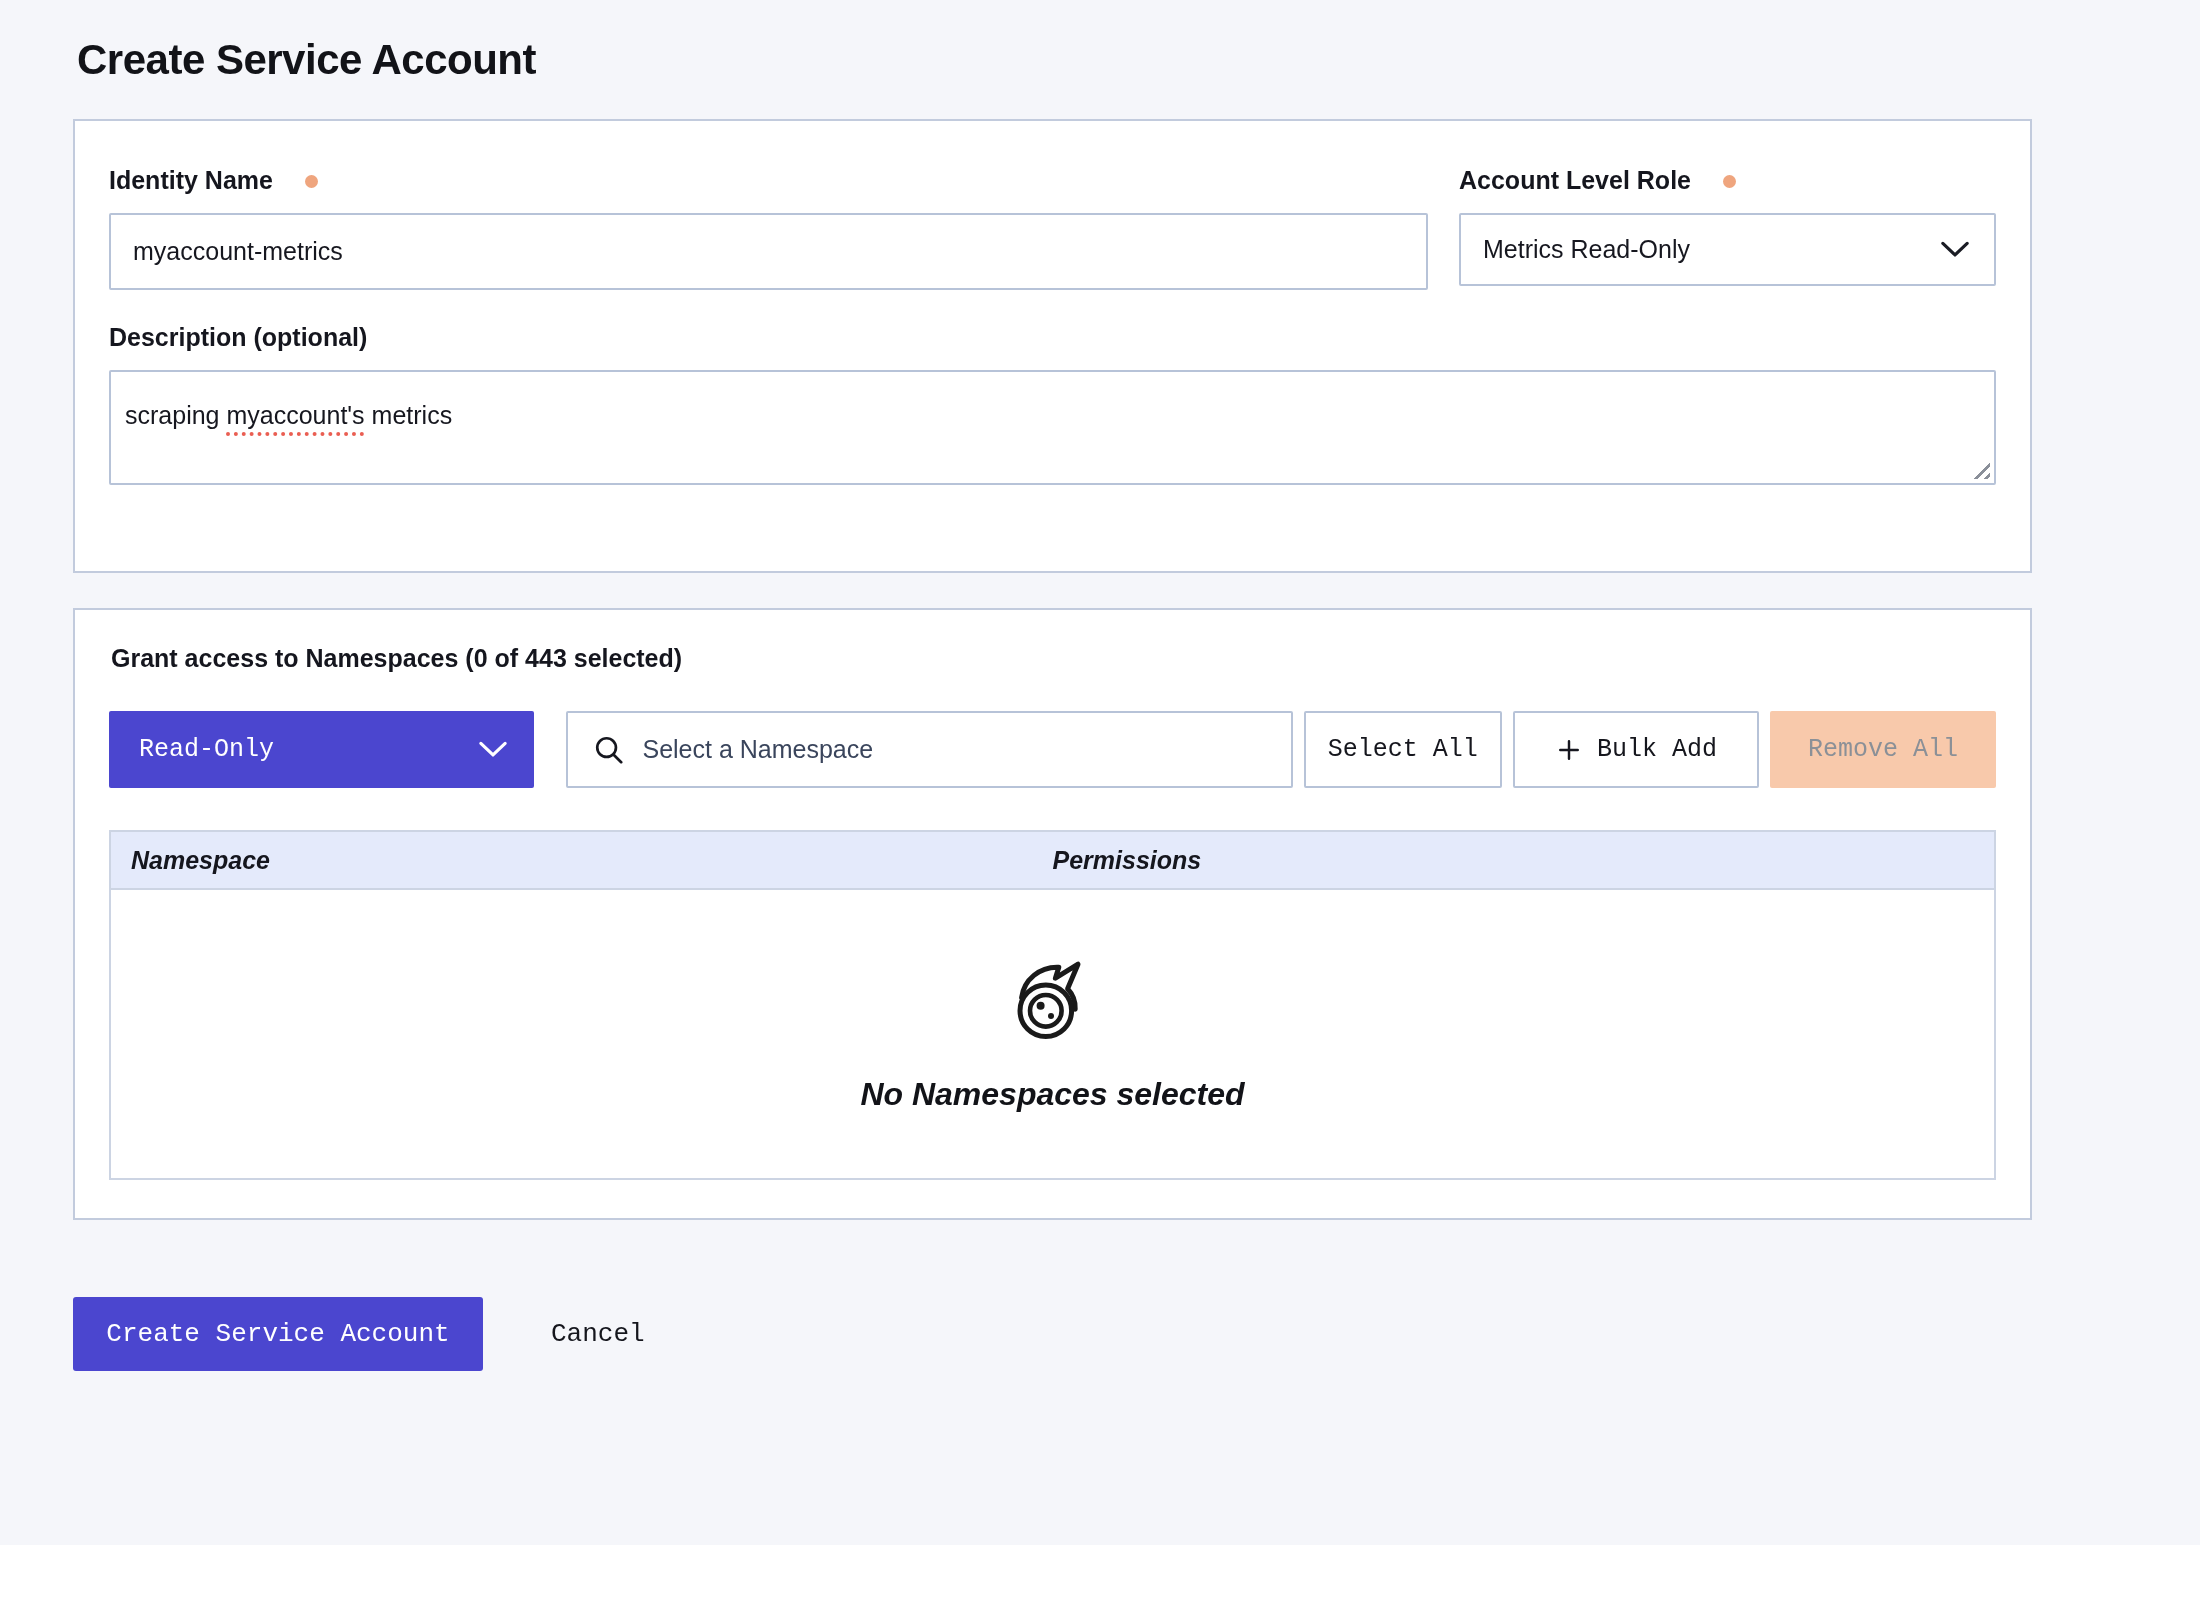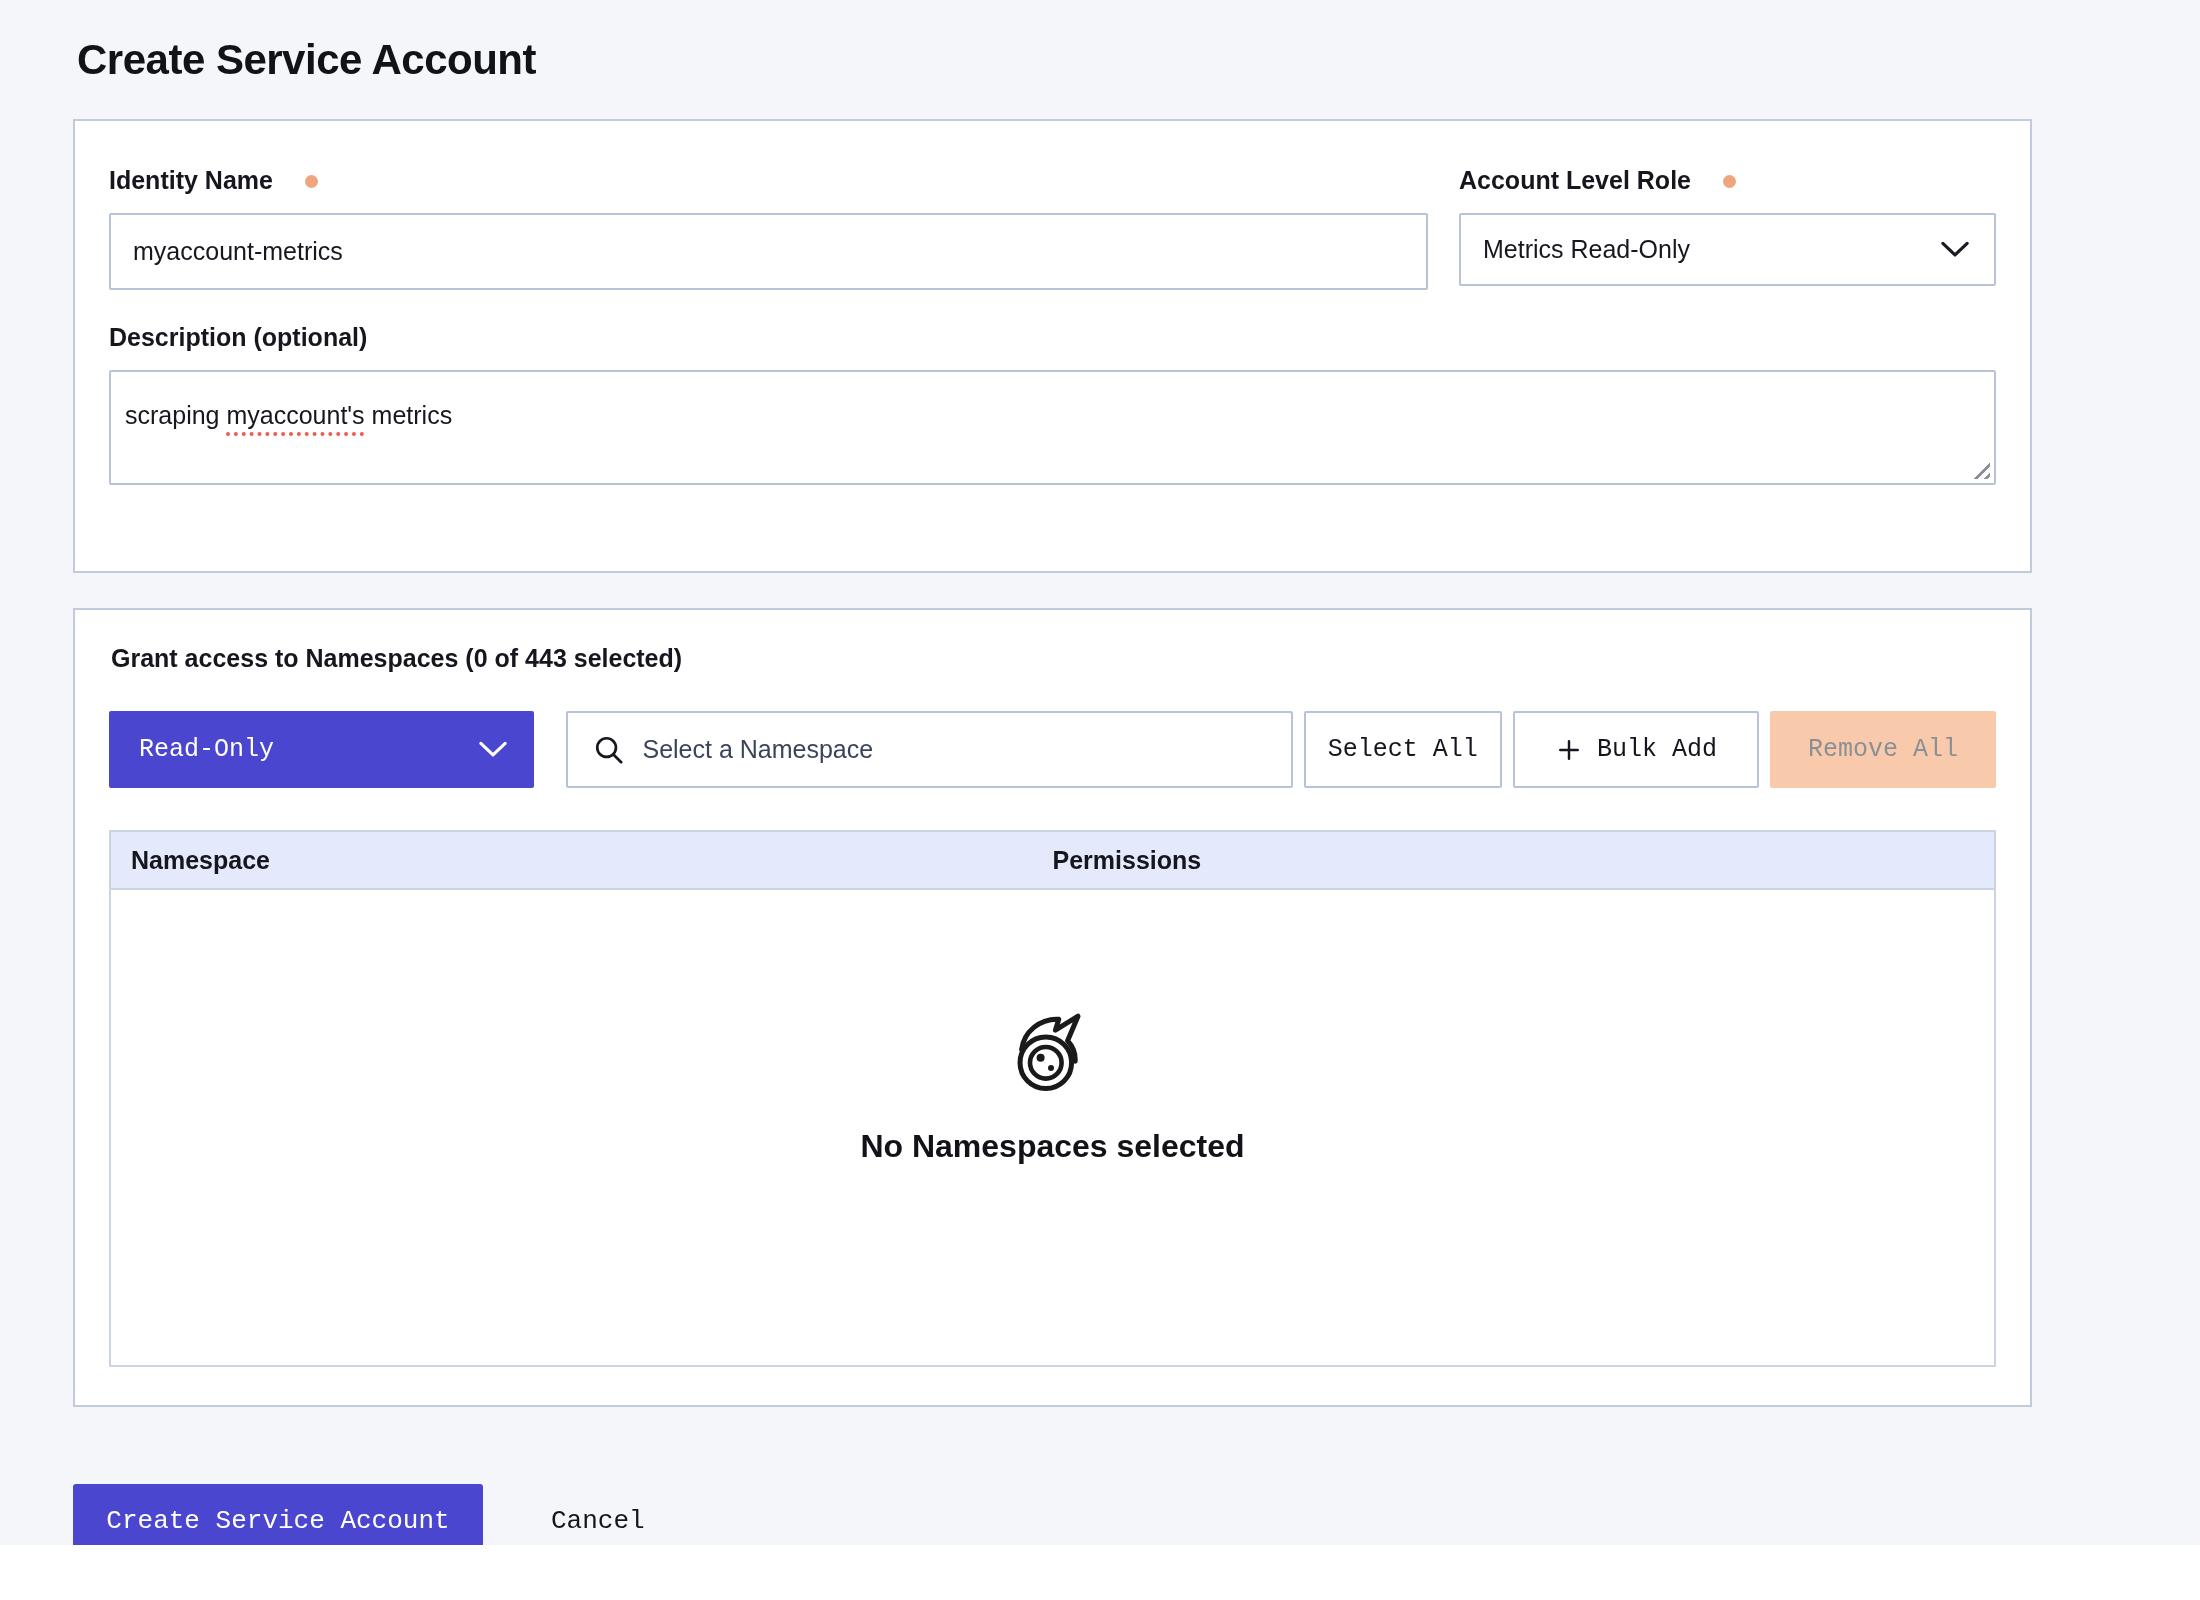--- a/index.html
+++ b/index.html
@@ -112,32 +112,32 @@
   .btn-outline{
     background:#fff;border:2px solid var(--control-border);
     color:#15161d;gap:14px;
   }
   .btn-select-all{width:199px;}
   .btn-bulk-add{width:247px;}
   .btn-disabled{
     width:227px;background:var(--disabled-bg);color:var(--disabled-text);
     border:none;cursor:default;
   }
-  .ns-table{margin-top:42px;border:2px solid var(--table-border);}
+  .ns-table{margin-top:42px;border:2px solid var(--table-border);font-style:italic;}
   .thead{
     background:var(--table-header-bg);
     height:58px;display:grid;grid-template-columns:1fr 1fr;
     align-items:center;padding:0 20px;
     border-bottom:2px solid var(--table-border);
   }
   .th{font-size:25px;font-weight:600;color:#15161e;}
   .tbody-empty{
-    height:475px;background:#fff;
+    height:288px;background:#fff;
     display:flex;flex-direction:column;align-items:center;
-    padding-top:116px;
+    padding-top:64px;
   }
   .comet{display:block;}
   .empty-msg{margin-top:26px;font-size:32px;font-weight:700;color:#121318;}
   .footer-actions{margin-top:77px;display:flex;align-items:center;gap:68px;}
   .btn-create{
     width:410px;height:74px;background:var(--accent);color:var(--accent-text);
     border:none;border-radius:3px;font-size:26px;font-weight:500;
   }
   .btn-cancel{
     background:none;border:none;font-size:26px;font-weight:500;color:#15161d;height:74px;

